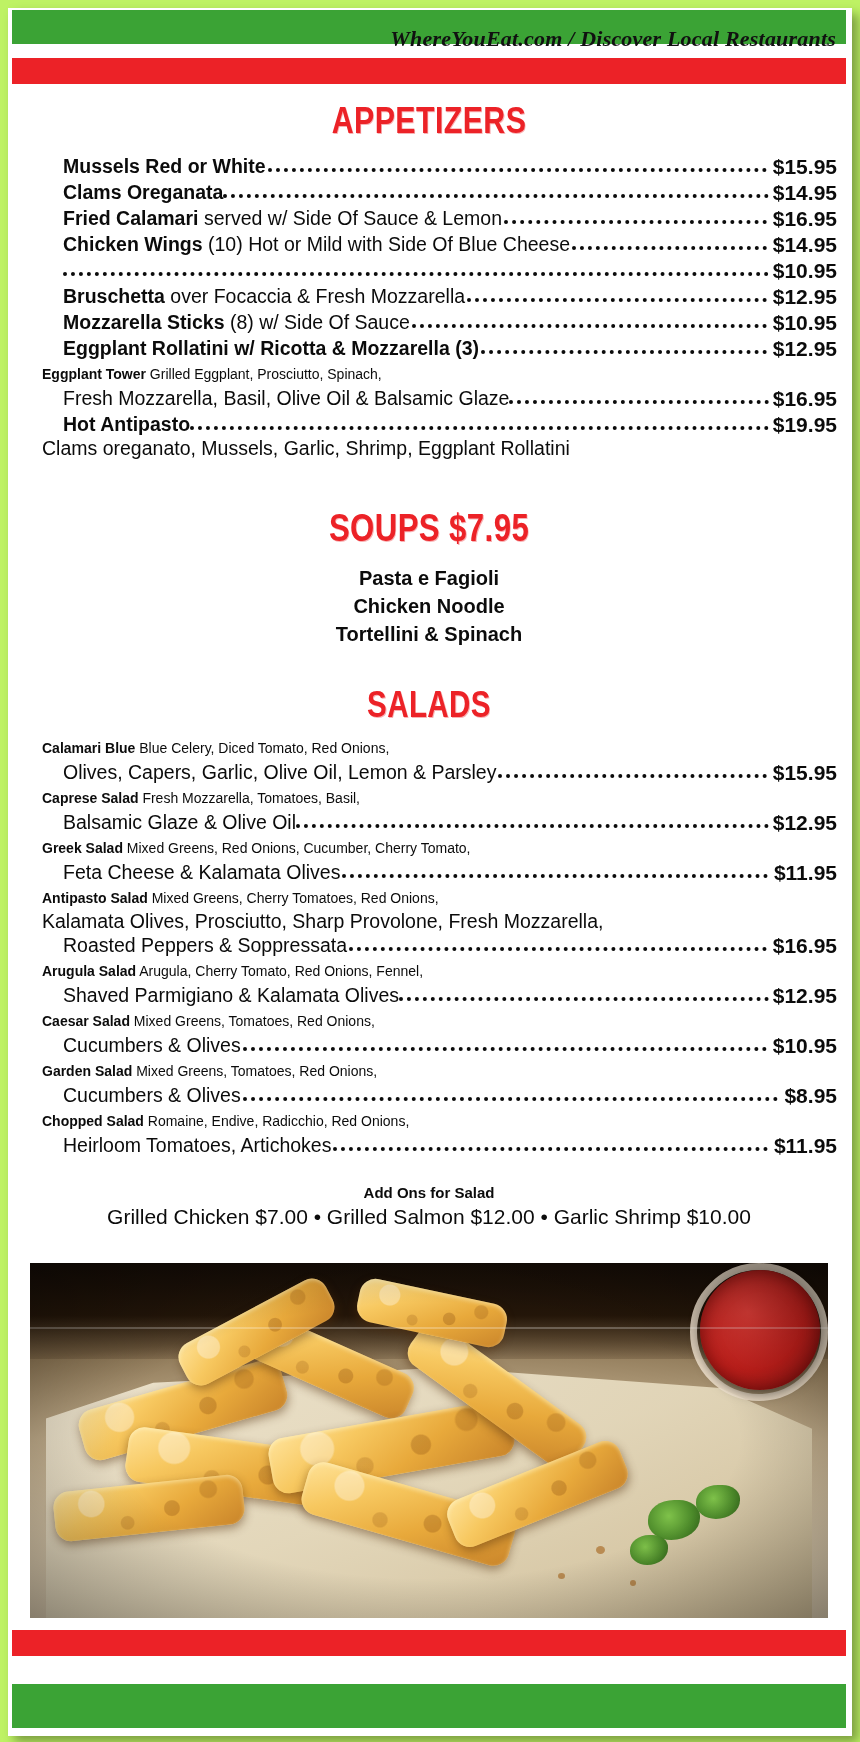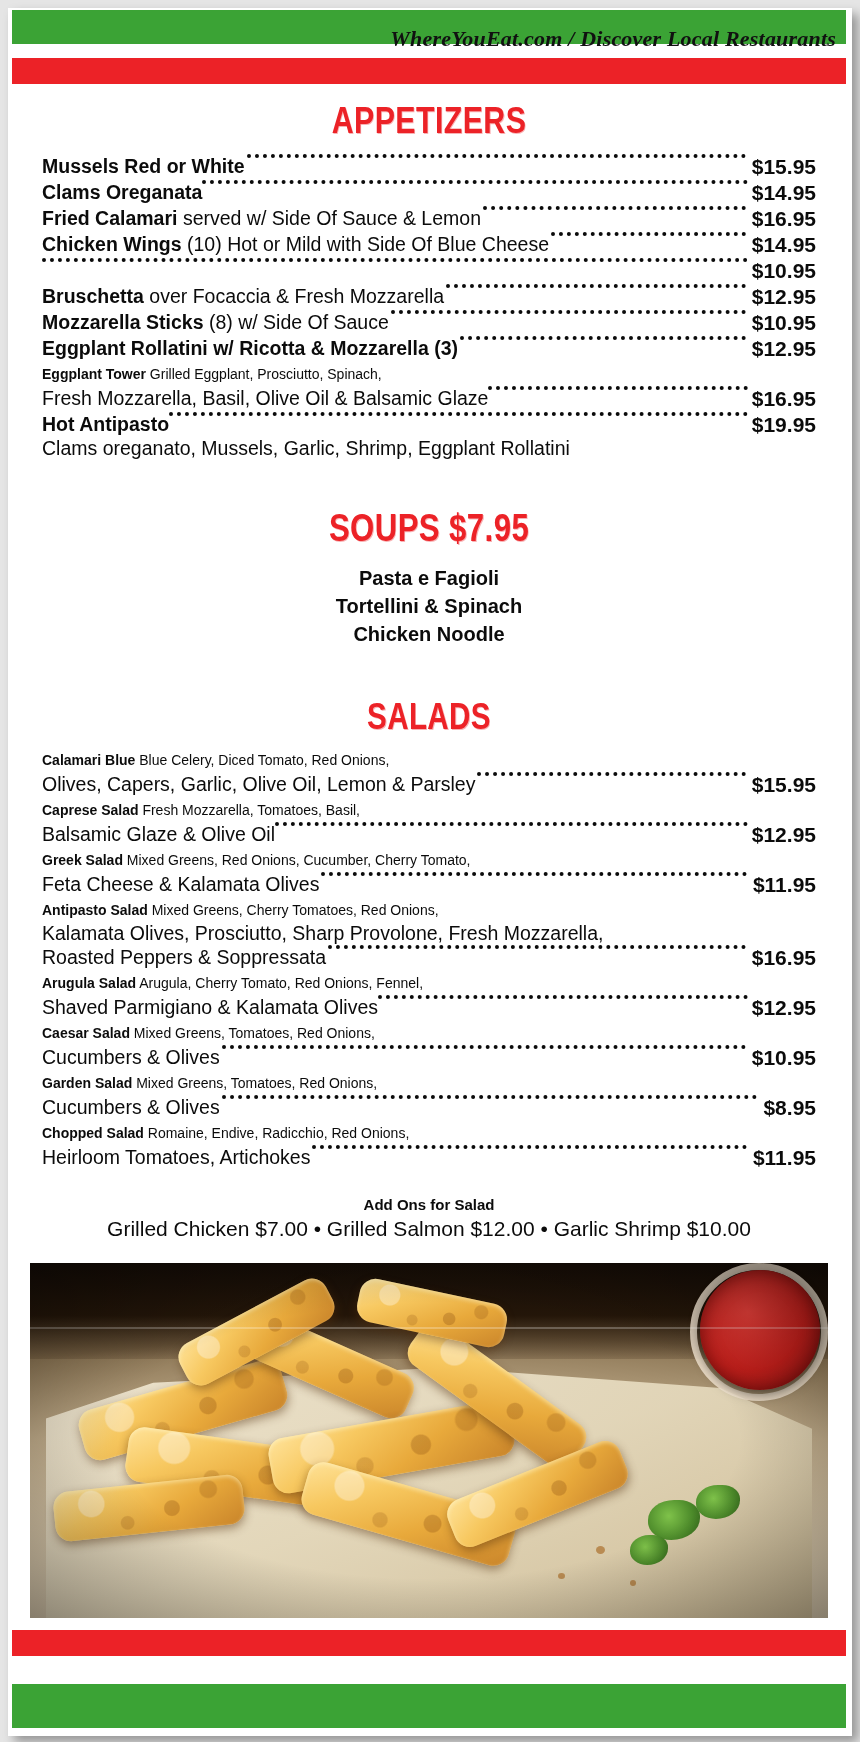--- a/index.html
+++ b/index.html
@@ -6,21 +6,21 @@
   * { box-sizing: border-box; margin: 0; padding: 0; }
   body {
     width: 860px; height: 1742px;
     background: #ffffff;
     font-family: "Liberation Sans", sans-serif;
     overflow: hidden;
   }
   .page {
     position: relative;
     width: 860px; height: 1742px;
-    background: #e5e5e5;
+    background: #bef264;
     overflow: hidden;
   }
   
   .frame-shadow {
     position: absolute; left: 8px; top: 8px; right: 8px; bottom: 6px;
     background: #ffffff;
     box-shadow: 6px 6px 10px rgba(0,0,0,0.35);
   }
   .stripe {
     position: absolute; left: 12px; right: 14px;
@@ -62,24 +62,26 @@
     text-shadow: 1px 1px 0 rgba(236,34,39,0.35);
   }
   .title-appetizers { margin-top: 12px; margin-bottom: 12px; font-size: 37px; }
   .title-soups { margin-top: 0; margin-bottom: 14px; font-size: 38px; }
   .title-salads { margin-top: 0; margin-bottom: 10px; font-size: 36px; }
 
   
   .item { margin-bottom: 1px; }
   .item-line {
     display: flex;
+    align-items: flex-end;
     width: 100%;
     font-size: 19.5px;
     line-height: 25px;
     color: #0b0b0b;
+    margin-left: 21px;
   }
   .item-text {
     white-space: nowrap;
     font-weight: normal;
   }
   .item-text b { font-weight: bold; }
   .leader {
     flex: 1 1 auto;
     min-width: 6px;
     border-bottom: 4px dotted #0b0b0b;
@@ -99,21 +101,21 @@
     color: #0b0b0b;
   }
   .item-head {
     font-size: 14px;
     line-height: 24px;
     color: #0b0b0b;
   }
   .item-head b { font-weight: bold; }
 
   
-  .soup-list { text-align: center; margin-bottom: 18px; }
+  .soup-list { text-align: center; margin-bottom: 6px; }
   .soup-item {
     font-weight: bold;
     font-size: 20px;
     line-height: 28px;
     color: #0b0b0b;
   }
 
   .spacer-lg { height: 46px; }
   .spacer-md { height: 30px; }
 
@@ -305,22 +307,22 @@
         <span class="price">$19.95</span>
       </div>
       <div class="desc-line">Clams oreganato, Mussels, Garlic, Shrimp, Eggplant Rollatini</div>
     </div>
 
     <div class="spacer-lg"></div>
 
     <div class="section-title title-soups">SOUPS  $7.95</div>
     <div class="soup-list">
       <div class="soup-item">Pasta e Fagioli</div>
+      <div class="soup-item">Chicken Noodle</div>
       <div class="soup-item">Tortellini &amp; Spinach</div>
-      <div class="soup-item">Chicken Noodle</div>
     </div>
 
     <div class="spacer-md"></div>
 
     <div class="section-title title-salads">SALADS</div>
 
     <div class="item">
       <div class="item-head">
         <b>Calamari Blue</b>
         <span>Blue Celery, Diced Tomato, Red Onions,</span>

